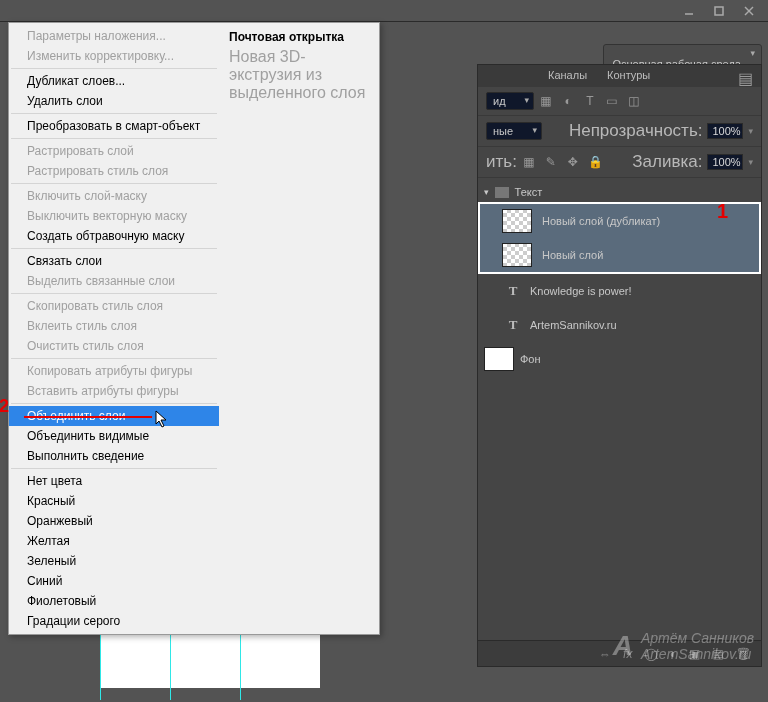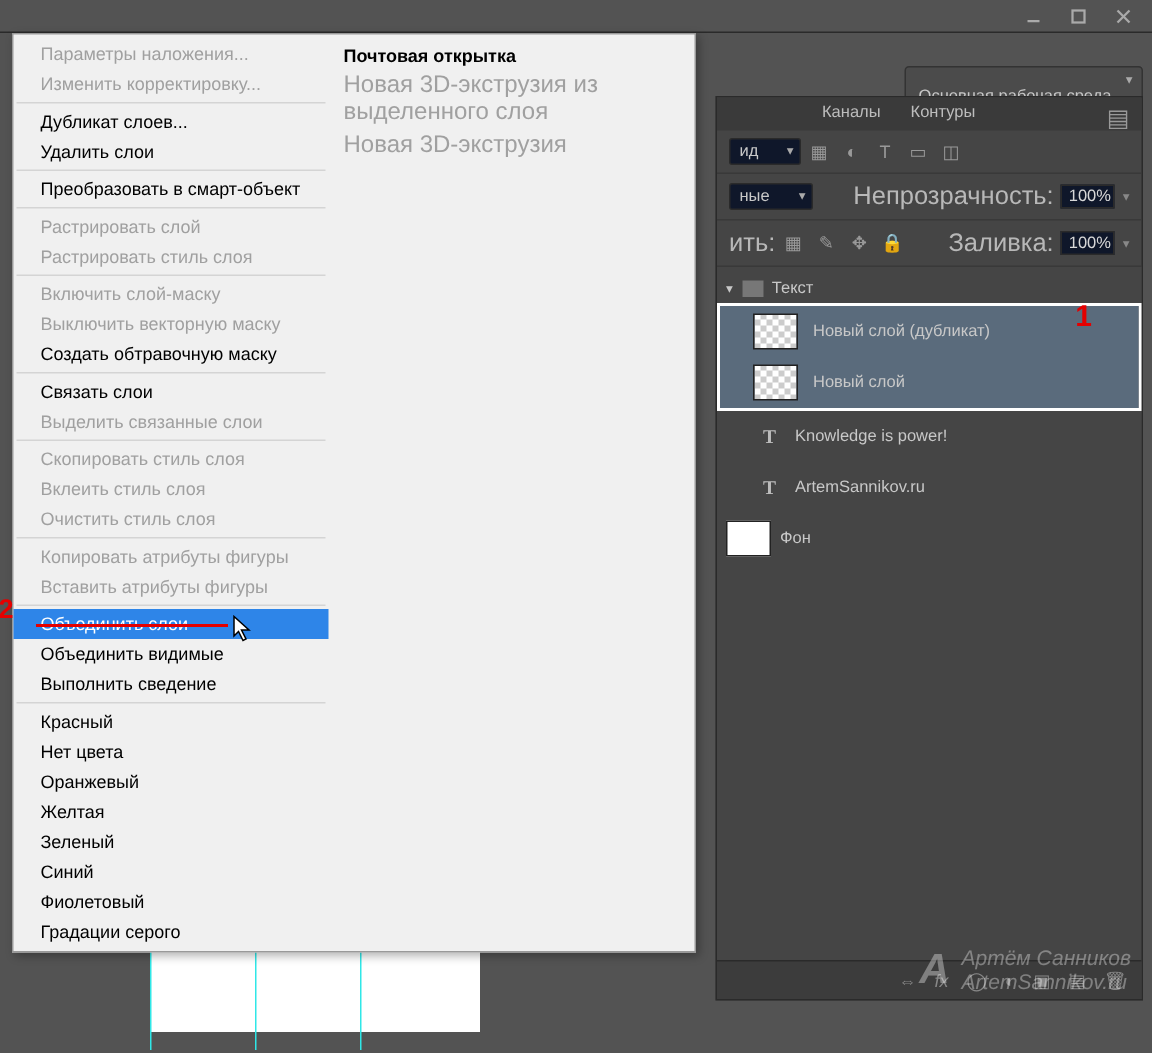--- a/index.html
+++ b/index.html
@@ -8,21 +8,21 @@
   .titlebar { height: 22px; background: #535353; display: flex; justify-content: flex-end; align-items: center; padding-right: 4px; border-bottom: 1px solid #2a2a2a;}
   .win-btn { width: 30px; height: 18px; display: flex; align-items: center; justify-content: center; color: #999; font-size: 12px; }
   .win-btn svg { stroke: #aaa; stroke-width: 1.5; fill: none; }
   
   .menubar { height: 22px; background: #535353; display: flex; align-items: center; padding-left: 10px; gap: 18px; color: #c8c8c8; font-size: 12px; }
   
   .toolbar { position: absolute; top: 44px; right: 6px; display: flex; align-items: center; gap: 6px; }
   .workspace-select { background: #4b4b4b; border: 1px solid #333; color: #c8c8c8; font-size: 11px; padding: 13px 20px 3px 8px; border-radius: 3px; position: relative; }
   .workspace-select::after { content: "▾"; position: absolute; right: 6px; top: 3px; font-size: 9px; color: #aaa;}
   
-  .menu-popup { position: absolute; top: 22px; left: 8px; width: 456px; background: #f0f0f0; border: 1px solid #999; box-shadow: 2px 2px 6px rgba(0,0,0,0.3); display: flex; z-index: 100;}
+  .menu-popup { position: absolute; top: 22px; left: 8px; width: 372px; background: #f0f0f0; border: 1px solid #999; box-shadow: 2px 2px 6px rgba(0,0,0,0.3); display: flex; z-index: 100;}
   .menu-col1 { width: 210px; padding: 3px 0; }
   .menu-col2 { flex: 1; padding: 5px 8px; font-size: 12px; }
   .menu-item { padding: 3px 18px; font-size: 12px; color: #000; cursor: default; }
   .menu-item.disabled { color: #a0a0a0; }
   .menu-item.highlighted { background: #2e85e8; color: #fff; position: relative;}
   .menu-sep { height: 1px; background: #d4d4d4; margin: 2px 2px; }
   .menu-header { font-size: 12px; color: #000; padding: 2px 2px; font-weight: bold;}
   .menu-sub { font-size: 16px; color: #a0a0a0; padding: 2px 2px;}
   
   .annotation-2 { position: absolute; top: 396px; left: -1px; color: #e40000; font-weight: bold; font-size: 18px; z-index: 101;}
@@ -119,33 +119,32 @@
       <div class="menu-item disabled">Вклеить стиль слоя</div>
       <div class="menu-item disabled">Очистить стиль слоя</div>
       <div class="menu-sep"></div>
       <div class="menu-item disabled">Копировать атрибуты фигуры</div>
       <div class="menu-item disabled">Вставить атрибуты фигуры</div>
       <div class="menu-sep"></div>
       <div class="menu-item highlighted">Объединить слои</div>
       <div class="menu-item">Объединить видимые</div>
       <div class="menu-item">Выполнить сведение</div>
       <div class="menu-sep"></div>
+      <div class="menu-item">Нет цвета</div>
       <div class="menu-item">Красный</div>
-      <div class="menu-item">Нет цвета</div>
       <div class="menu-item">Оранжевый</div>
       <div class="menu-item">Желтая</div>
       <div class="menu-item">Зеленый</div>
       <div class="menu-item">Синий</div>
       <div class="menu-item">Фиолетовый</div>
       <div class="menu-item">Градации серого</div>
     </div>
   <div class="menu-col2">
     <div class="menu-header">Почтовая открытка</div>
     <div class="menu-sub">Новая 3D-экструзия из выделенного слоя</div>
-    <div class="menu-sub">Новая 3D-экструзия</div>
   </div>
 </div>
 <div class="annotation-2">2</div>
 <div class="underline-red"></div>
 <div class="cursor-arrow">
   <svg width="16" height="18">
       <path d="M1 1 L1 14 L4 11 L7 17 L9 16 L6 10 L11 10 Z" fill="#fff" stroke="#000" stroke-width="1"></path>
     </svg>
 </div>
 

